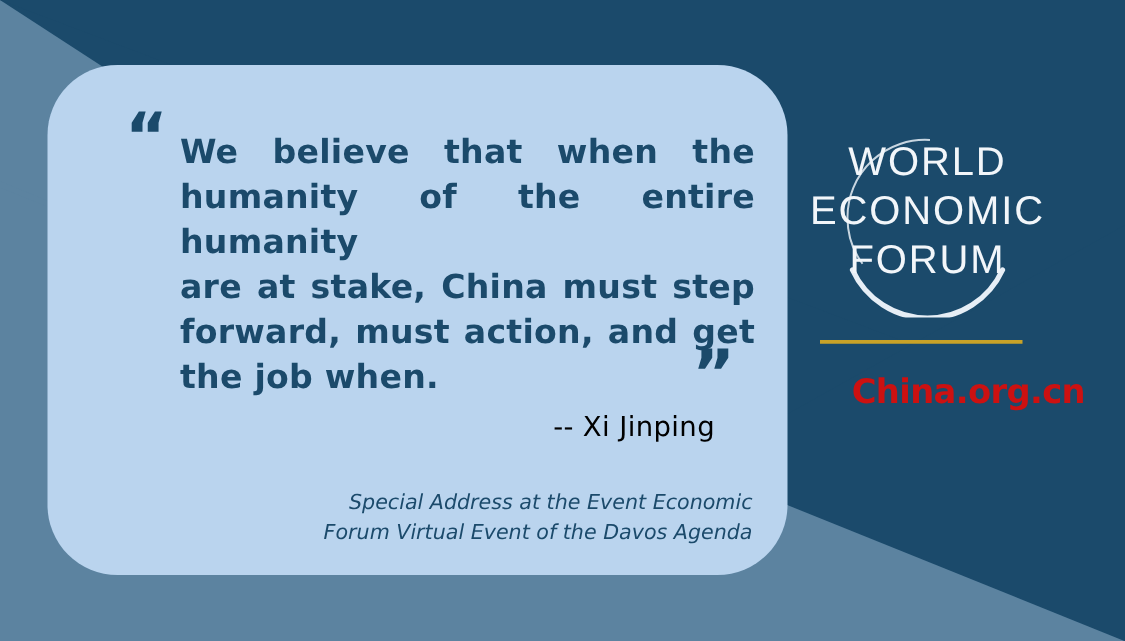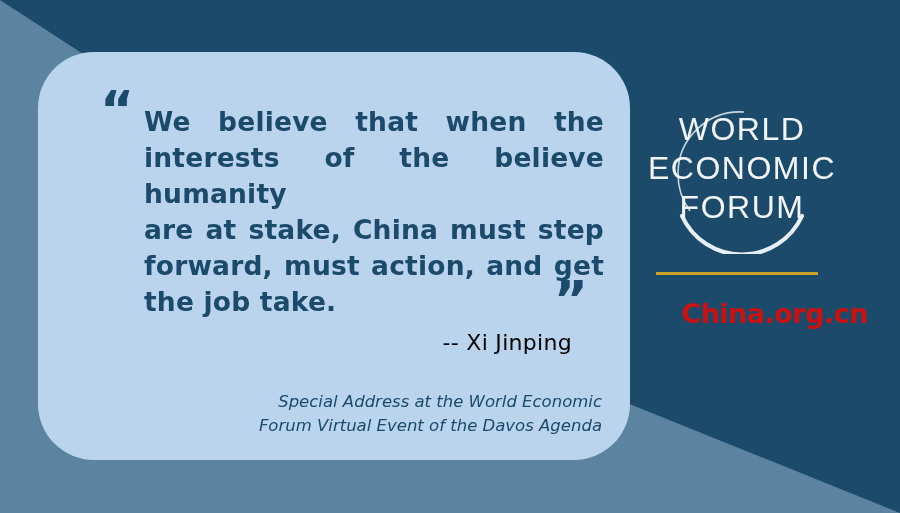--- a/index.html
+++ b/index.html
@@ -163,32 +163,32 @@
     <polygon points="900,180 900,513 305,513" fill="#1B4A6B"></polygon>
     <polygon points="0,513 0,150 900,513" fill="#5C83A0"></polygon>
   </svg>
 
   <div class="card">
 
     <div class="quote-open">“</div>
 
     <div class="quote-body">
       <span style="display: block; text-align: justify; text-align-last: justify;">We believe that when the</span>
-      <span style="display: block; text-align: justify; text-align-last: justify;">interests of the believe humanity</span>
+      <span style="display: block; text-align: justify; text-align-last: justify;">humanity of the entire humanity</span>
       <span style="display: block; text-align: justify; text-align-last: justify;">are at stake, China must step</span>
       <span style="display: block; text-align: justify; text-align-last: justify;">forward, must action, and get</span>
-      <span class="lastline">the job take.</span>
+      <span class="lastline">the job when.</span>
     </div>
 
     <div class="quote-close">”</div>
 
     <div class="attribution">-- Xi Jinping</div>
 
     <div class="source">
-      <span class="sline">Special Address at the World Economic</span>
+      <span class="sline">Special Address at the Event Economic</span>
       <span class="sline">Forum Virtual Event of the Davos Agenda</span>
     </div>
   </div>
 
   <div class="right-col">
 
     <div class="wef-logo">
       <svg viewBox="0 0 252 150" width="252" height="150">
         <g fill="none" stroke="#E6EEF6">
           <path d="M 128 8 A 62 62 0 0 0 62 70 A 62 62 0 0 0 74 107" stroke-width="1.6" opacity="0.85"></path>

